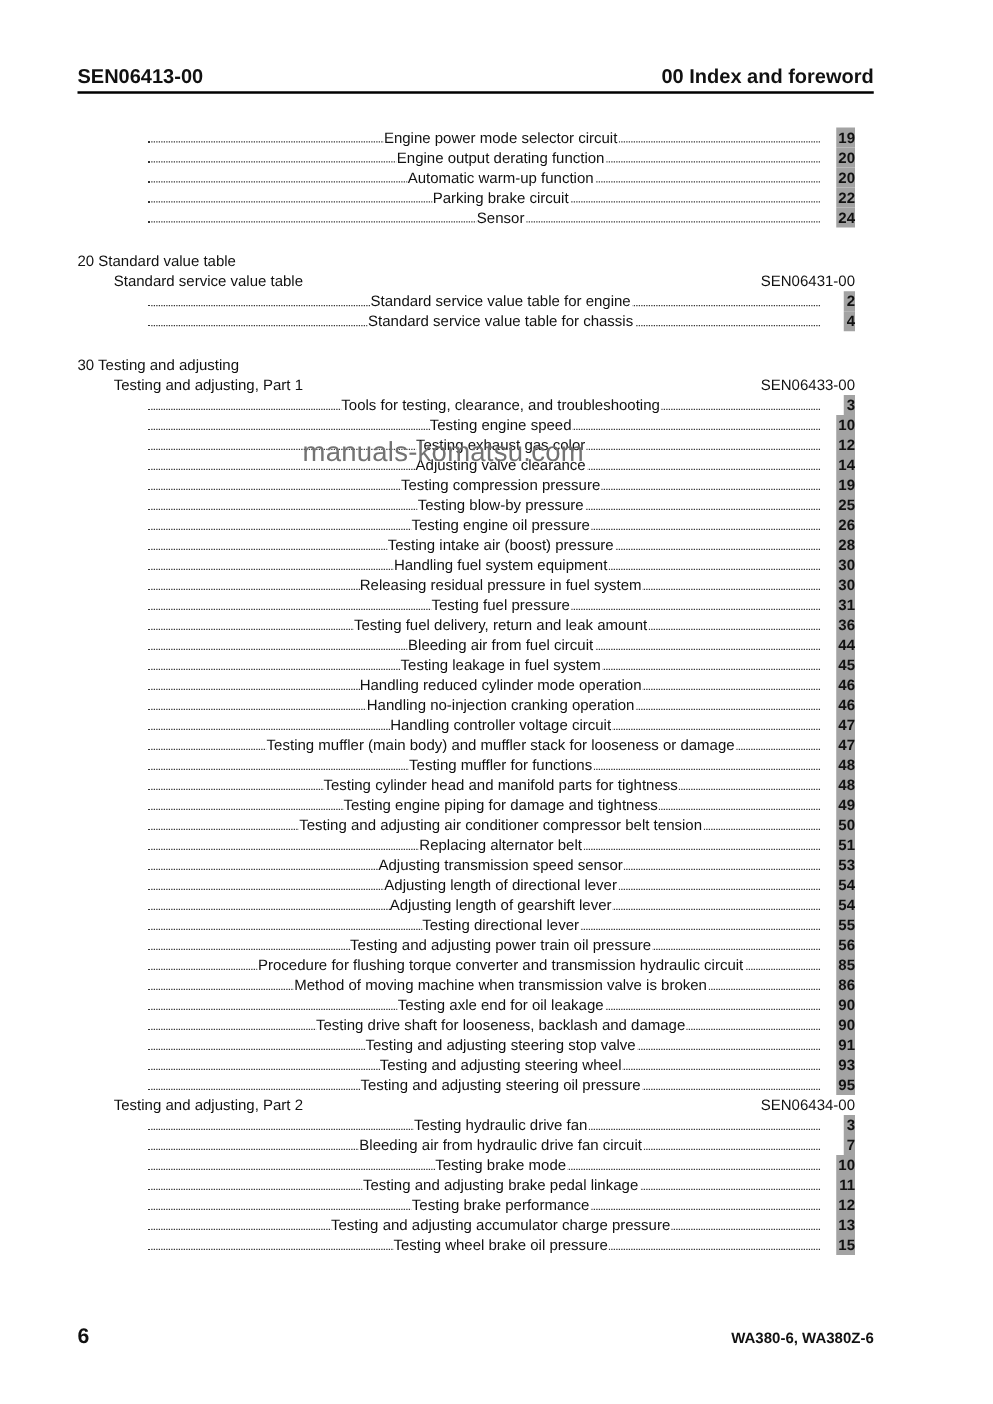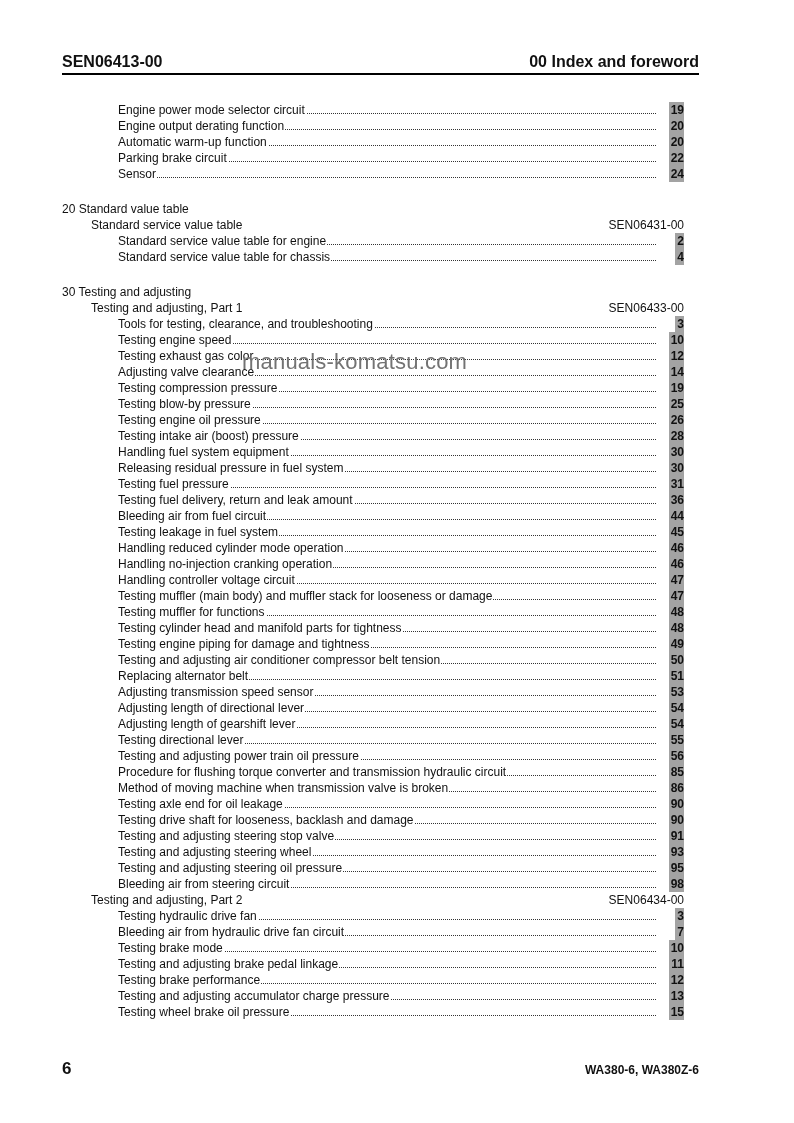--- a/index.html
+++ b/index.html
@@ -12,21 +12,21 @@
     font-weight: bold; font-size: 16px;
   }
   .header .left { position: absolute; left: 0; top: 0; }
   .header .right { position: absolute; right: 0; top: 0; margin-left: 29px; }
   .rule { position: absolute; left: 62px; top: 73px; width: 637px; height: 2px; background: #000; }
 
   .toc { position: absolute; left: 62px; top: 102px; width: 622px; font-size: 12px; line-height: 16px; }
   .row { position: relative; height: 16px; white-space: nowrap; }
   .row.l1 { padding-left: 0; }
   .row.l2 { padding-left: 29px; }
-  .row.l3 { padding-left: 56px; }
+  .row.l3 { padding-left: 56px; text-align: center; }
   .row .txt { position: relative; background: #fff; padding-right: 1px; z-index: 1; }
   .row .dots {
     position: absolute; left: 56px; right: 28px; bottom: 4px; height: 1px;
     border-bottom: 1px dotted #333;
   }
   .row .pg {
     position: absolute; right: 0; top: 0; background: #a3a3a3; padding-left: 2px;
     font-weight: bold; z-index: 1;
   }
   .row .code { position: absolute; right: 0; top: 0; }
@@ -110,21 +110,20 @@
       <div class="row l3"><span class="dots"></span><span class="txt">Adjusting length of gearshift lever</span><span class="pg">54</span></div>
       <div class="row l3"><span class="dots"></span><span class="txt">Testing directional lever</span><span class="pg">55</span></div>
       <div class="row l3"><span class="dots"></span><span class="txt">Testing and adjusting power train oil pressure</span><span class="pg">56</span></div>
       <div class="row l3"><span class="dots"></span><span class="txt">Procedure for flushing torque converter and transmission hydraulic circuit</span><span class="pg">85</span></div>
       <div class="row l3"><span class="dots"></span><span class="txt">Method of moving machine when transmission valve is broken</span><span class="pg">86</span></div>
       <div class="row l3"><span class="dots"></span><span class="txt">Testing axle end for oil leakage</span><span class="pg">90</span></div>
       <div class="row l3"><span class="dots"></span><span class="txt">Testing drive shaft for looseness, backlash and damage</span><span class="pg">90</span></div>
       <div class="row l3"><span class="dots"></span><span class="txt">Testing and adjusting steering stop valve</span><span class="pg">91</span></div>
       <div class="row l3"><span class="dots"></span><span class="txt">Testing and adjusting steering wheel</span><span class="pg">93</span></div>
       <div class="row l3"><span class="dots"></span><span class="txt">Testing and adjusting steering oil pressure</span><span class="pg">95</span></div>
-      <div class="row l3"><span class="dots"></span><span class="txt">Bleeding air from steering circuit</span><span class="pg">98</span></div>
     </div>
   <div class="row l2">
     <span class="txt">Testing and adjusting, Part 2</span>
     <span class="code">SEN06434-00</span>
   </div>
   <div id="p2items">
       <div class="row l3"><span class="dots"></span><span class="txt">Testing hydraulic drive fan</span><span class="pg">3</span></div>
       <div class="row l3"><span class="dots"></span><span class="txt">Bleeding air from hydraulic drive fan circuit</span><span class="pg">7</span></div>
       <div class="row l3"><span class="dots"></span><span class="txt">Testing brake mode</span><span class="pg">10</span></div>
       <div class="row l3"><span class="dots"></span><span class="txt">Testing and adjusting brake pedal linkage</span><span class="pg">11</span></div>

